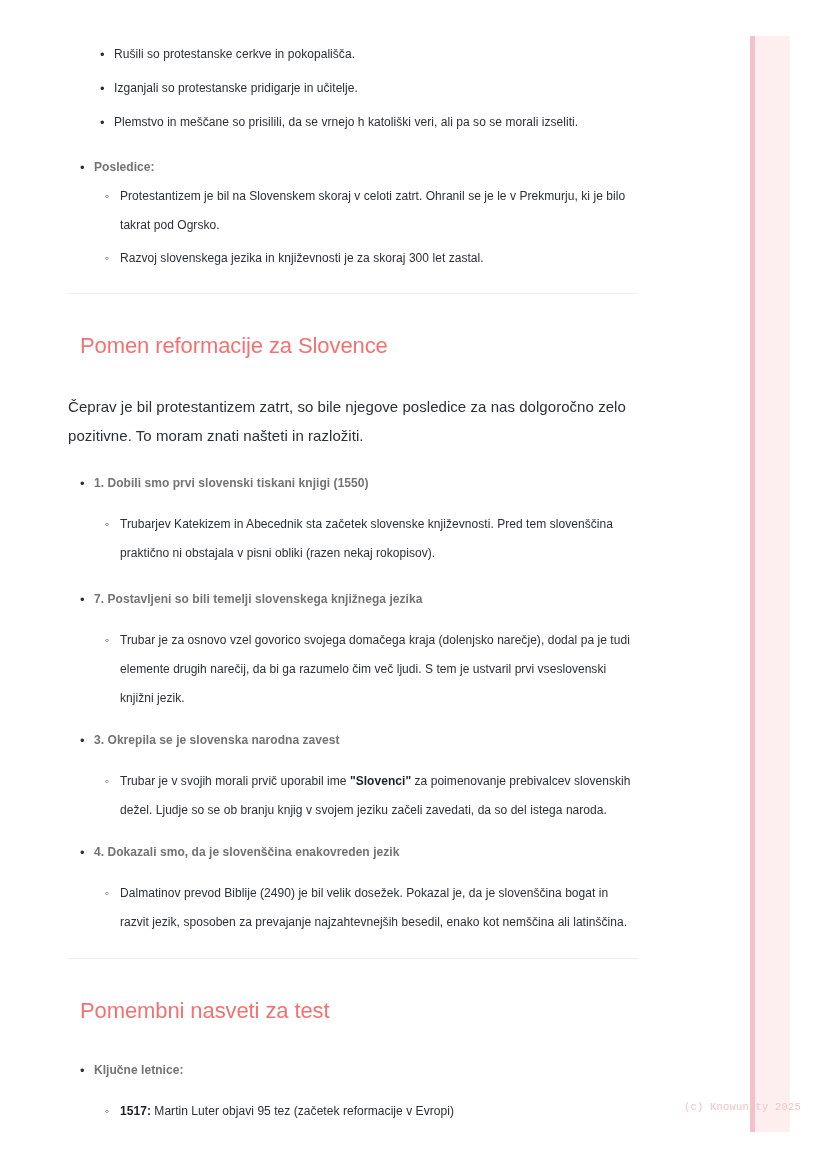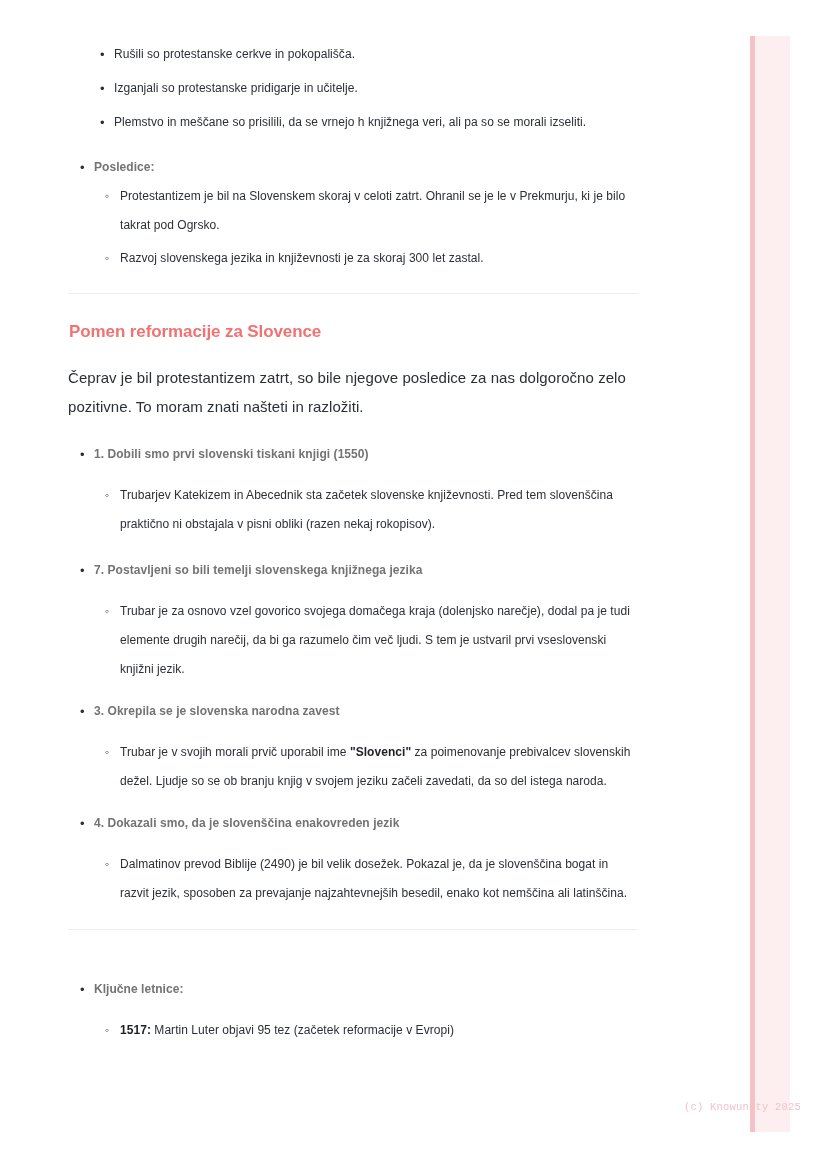--- a/index.html
+++ b/index.html
@@ -56,24 +56,24 @@
 
   .divider {
     height: 1px;
     background: #eceef0;
     margin: 0;
     width: 570px;
   }
 
   h2.section-heading {
     color: #f27272;
-    font-size: 17px;
-    font-weight: bold;
+    font-size: 22px;
+    font-weight: normal;
     letter-spacing: -0.1px;
-    margin: 1px;
+    margin: 12px;
     line-height: 1.3;
   }
 
   p.para {
     color: #2b2f36;
     font-size: 15px;
     line-height: 29px;
     margin: 0;
     letter-spacing: 0.05px;
   }
@@ -129,21 +129,21 @@
     <span class="txt">Rušili so protestanske cerkve in pokopališča.</span>
   </div>
   <div style="height:5px"></div>
   <div class="row lvl1d">
     <span class="marker">•</span>
     <span class="txt">Izganjali so protestanske pridigarje in učitelje.</span>
   </div>
   <div style="height:5px"></div>
   <div class="row lvl1d">
     <span class="marker">•</span>
-    <span class="txt">Plemstvo in meščane so prisilili, da se vrnejo h knjižnega veri, ali pa so se morali izseliti.</span>
+    <span class="txt">Plemstvo in meščane so prisilili, da se vrnejo h katoliški veri, ali pa so se morali izseliti.</span>
   </div>
 
   <div style="height:16px"></div>
 
   <div class="row lvl1">
     <span class="marker">•</span>
     <span class="txt bold">Posledice:</span>
   </div>
   <div class="row lvl2">
     <span class="marker">◦</span>
@@ -210,20 +210,21 @@
   <div style="height:12px"></div>
   <div class="row lvl2">
     <span class="marker">◦</span>
     <span class="txt">Dalmatinov prevod Biblije (2490) je bil velik dosežek. Pokazal je, da je slovenščina bogat in razvit jezik, sposoben za prevajanje najzahtevnejših besedil, enako kot nemščina ali latinščina.</span>
   </div>
 
   <div style="height:21px"></div>
   <div class="divider"></div>
   <div style="height:26px"></div>
 
+  <h2 class="section-heading">Pomembni nasveti za test</h2>
 
   <div style="height:19px"></div>
 
   <div class="row lvl1">
     <span class="marker">•</span>
     <span class="txt bold">Ključne letnice:</span>
   </div>
   <div style="height:12px"></div>
   <div class="row lvl2">
     <span class="marker">◦</span>

